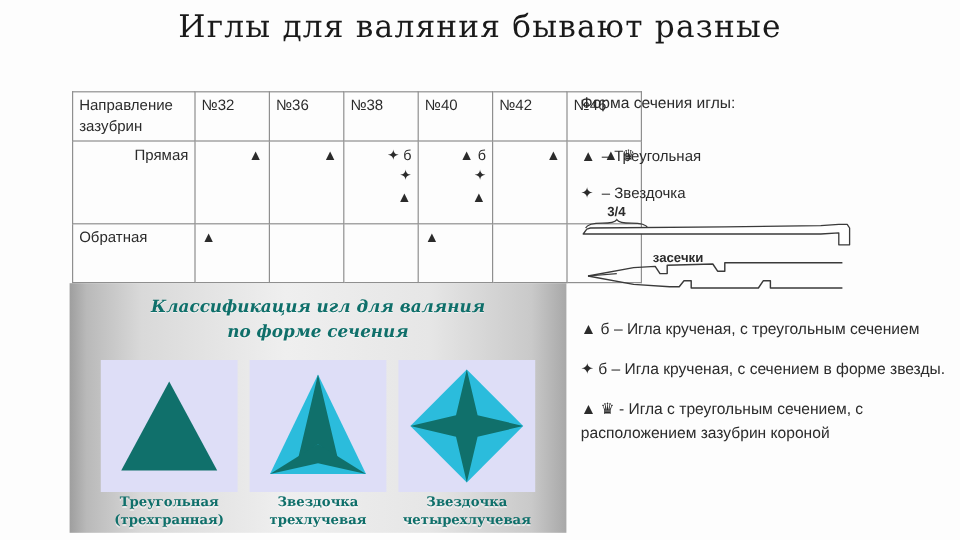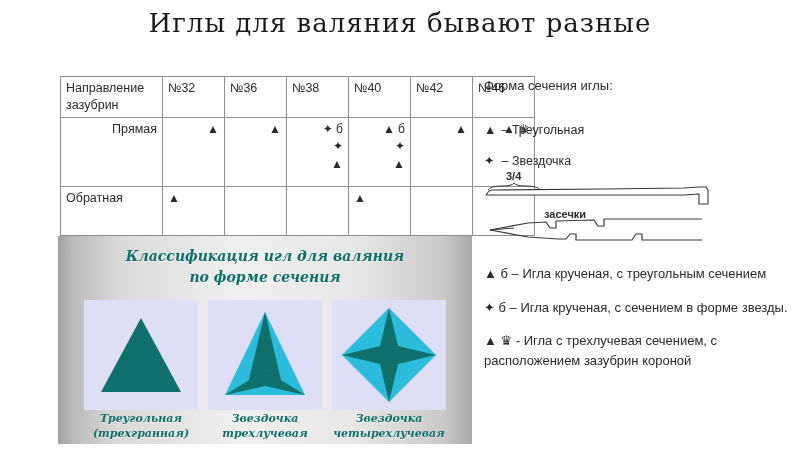--- a/index.html
+++ b/index.html
@@ -78,21 +78,21 @@
   .tile{
     position:absolute;top:0;width:114px;height:110px;
     background:#dedef7;
   }
   .tile.t1{left:26px;}
   .tile.t2{left:150px;}
   .tile.t3{left:274px;}
   .tile-label{
     position:absolute;top:112px;width:140px;text-align:center;
     font-family:"DejaVu Serif", serif;
-    font-style:italic;font-weight:700;
+    font-weight:700;
     color:#0f6f6a;font-size:11px;line-height:1.35;
     text-shadow:0 1px 0 rgba(255,255,255,.55);
   }
   .tile-label.l1{left:13px;}
   .tile-label.l2{left:137px;}
   .tile-label.l3{left:261px;}
 </style>
 </head>
 <body>
 
@@ -206,21 +206,21 @@
     <div class="entry">
       <span class="gl">▲ б</span>
       <span>–  Игла крученая, с треугольным сечением</span>
     </div>
     <div class="entry">
       <span class="gl">✦ б</span>
       <span>–  Игла крученая, с сечением в форме звезды.</span>
     </div>
     <div class="entry">
       <span class="gl">▲ ♛</span>
-      <span>-  Игла с трехлучевая сечением, с расположением зазубрин короной</span>
+      <span>-  Игла с треугольным сечением, с расположением зазубрин короной</span>
     </div>
   </div>
 
   <div class="panel">
     <div class="panel-title">
       <div>Классификация игл для валяния</div>
       <div>по форме сечения</div>
     </div>
 
     <div class="tiles">

